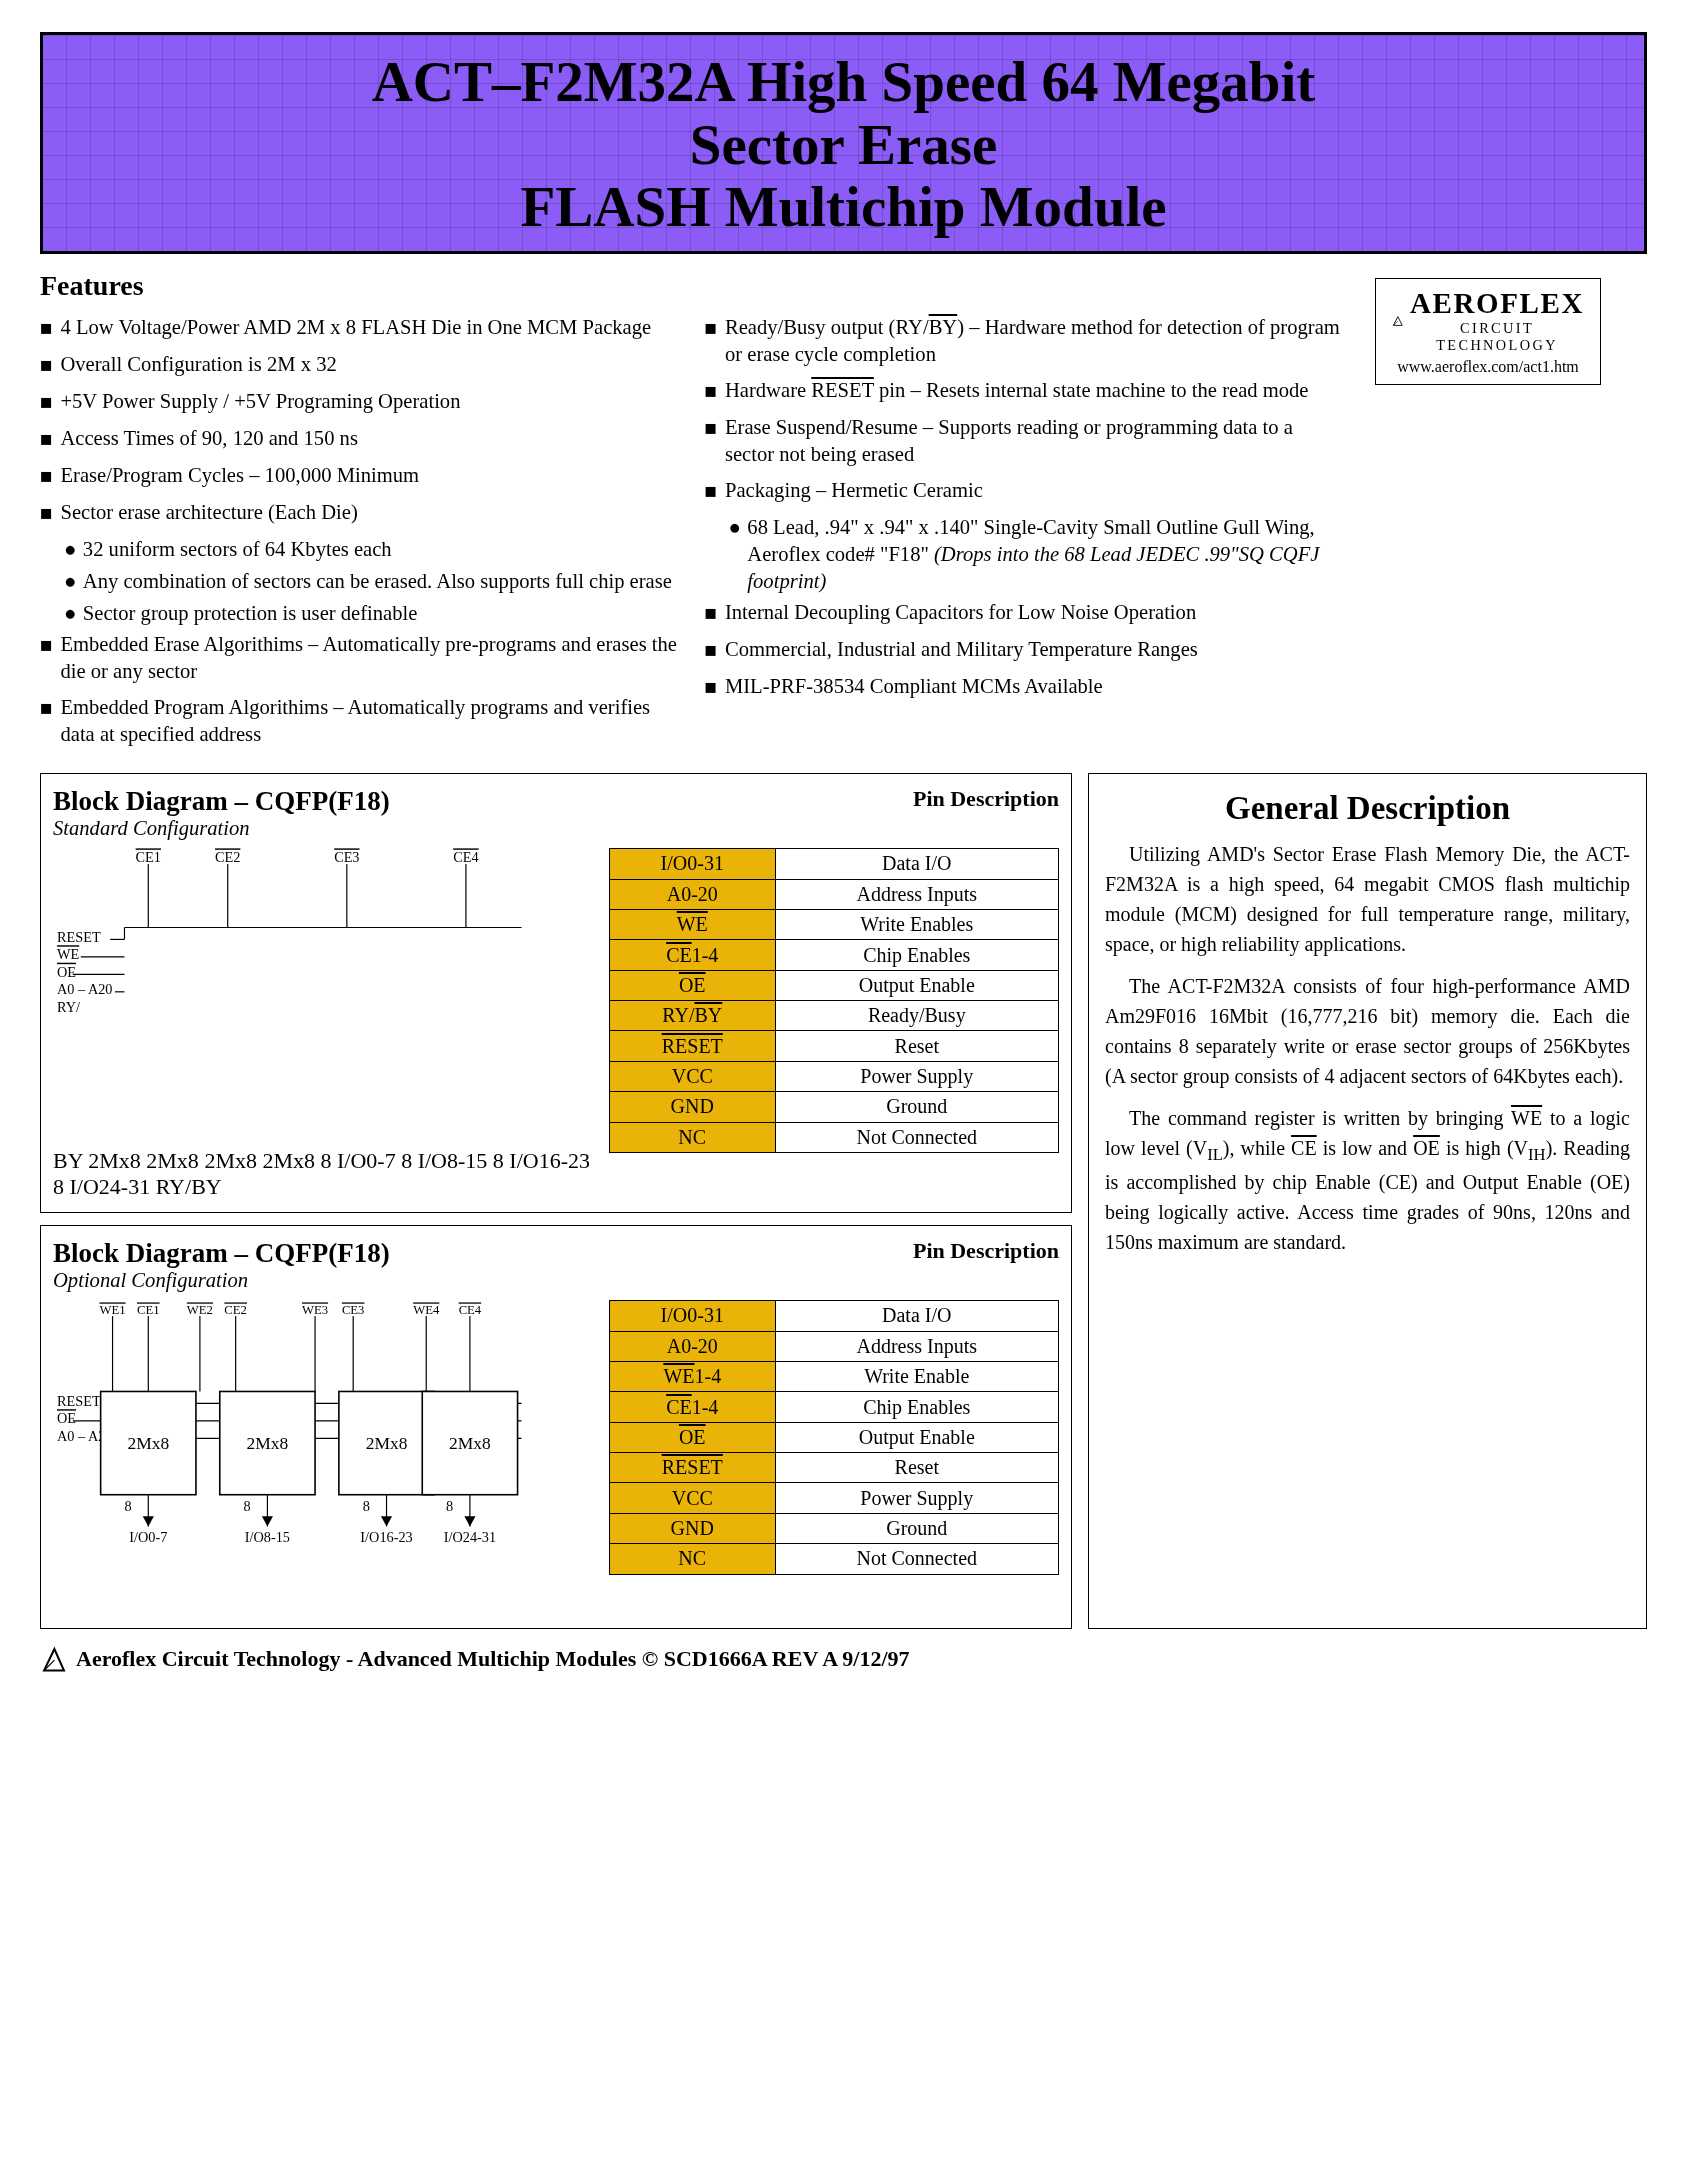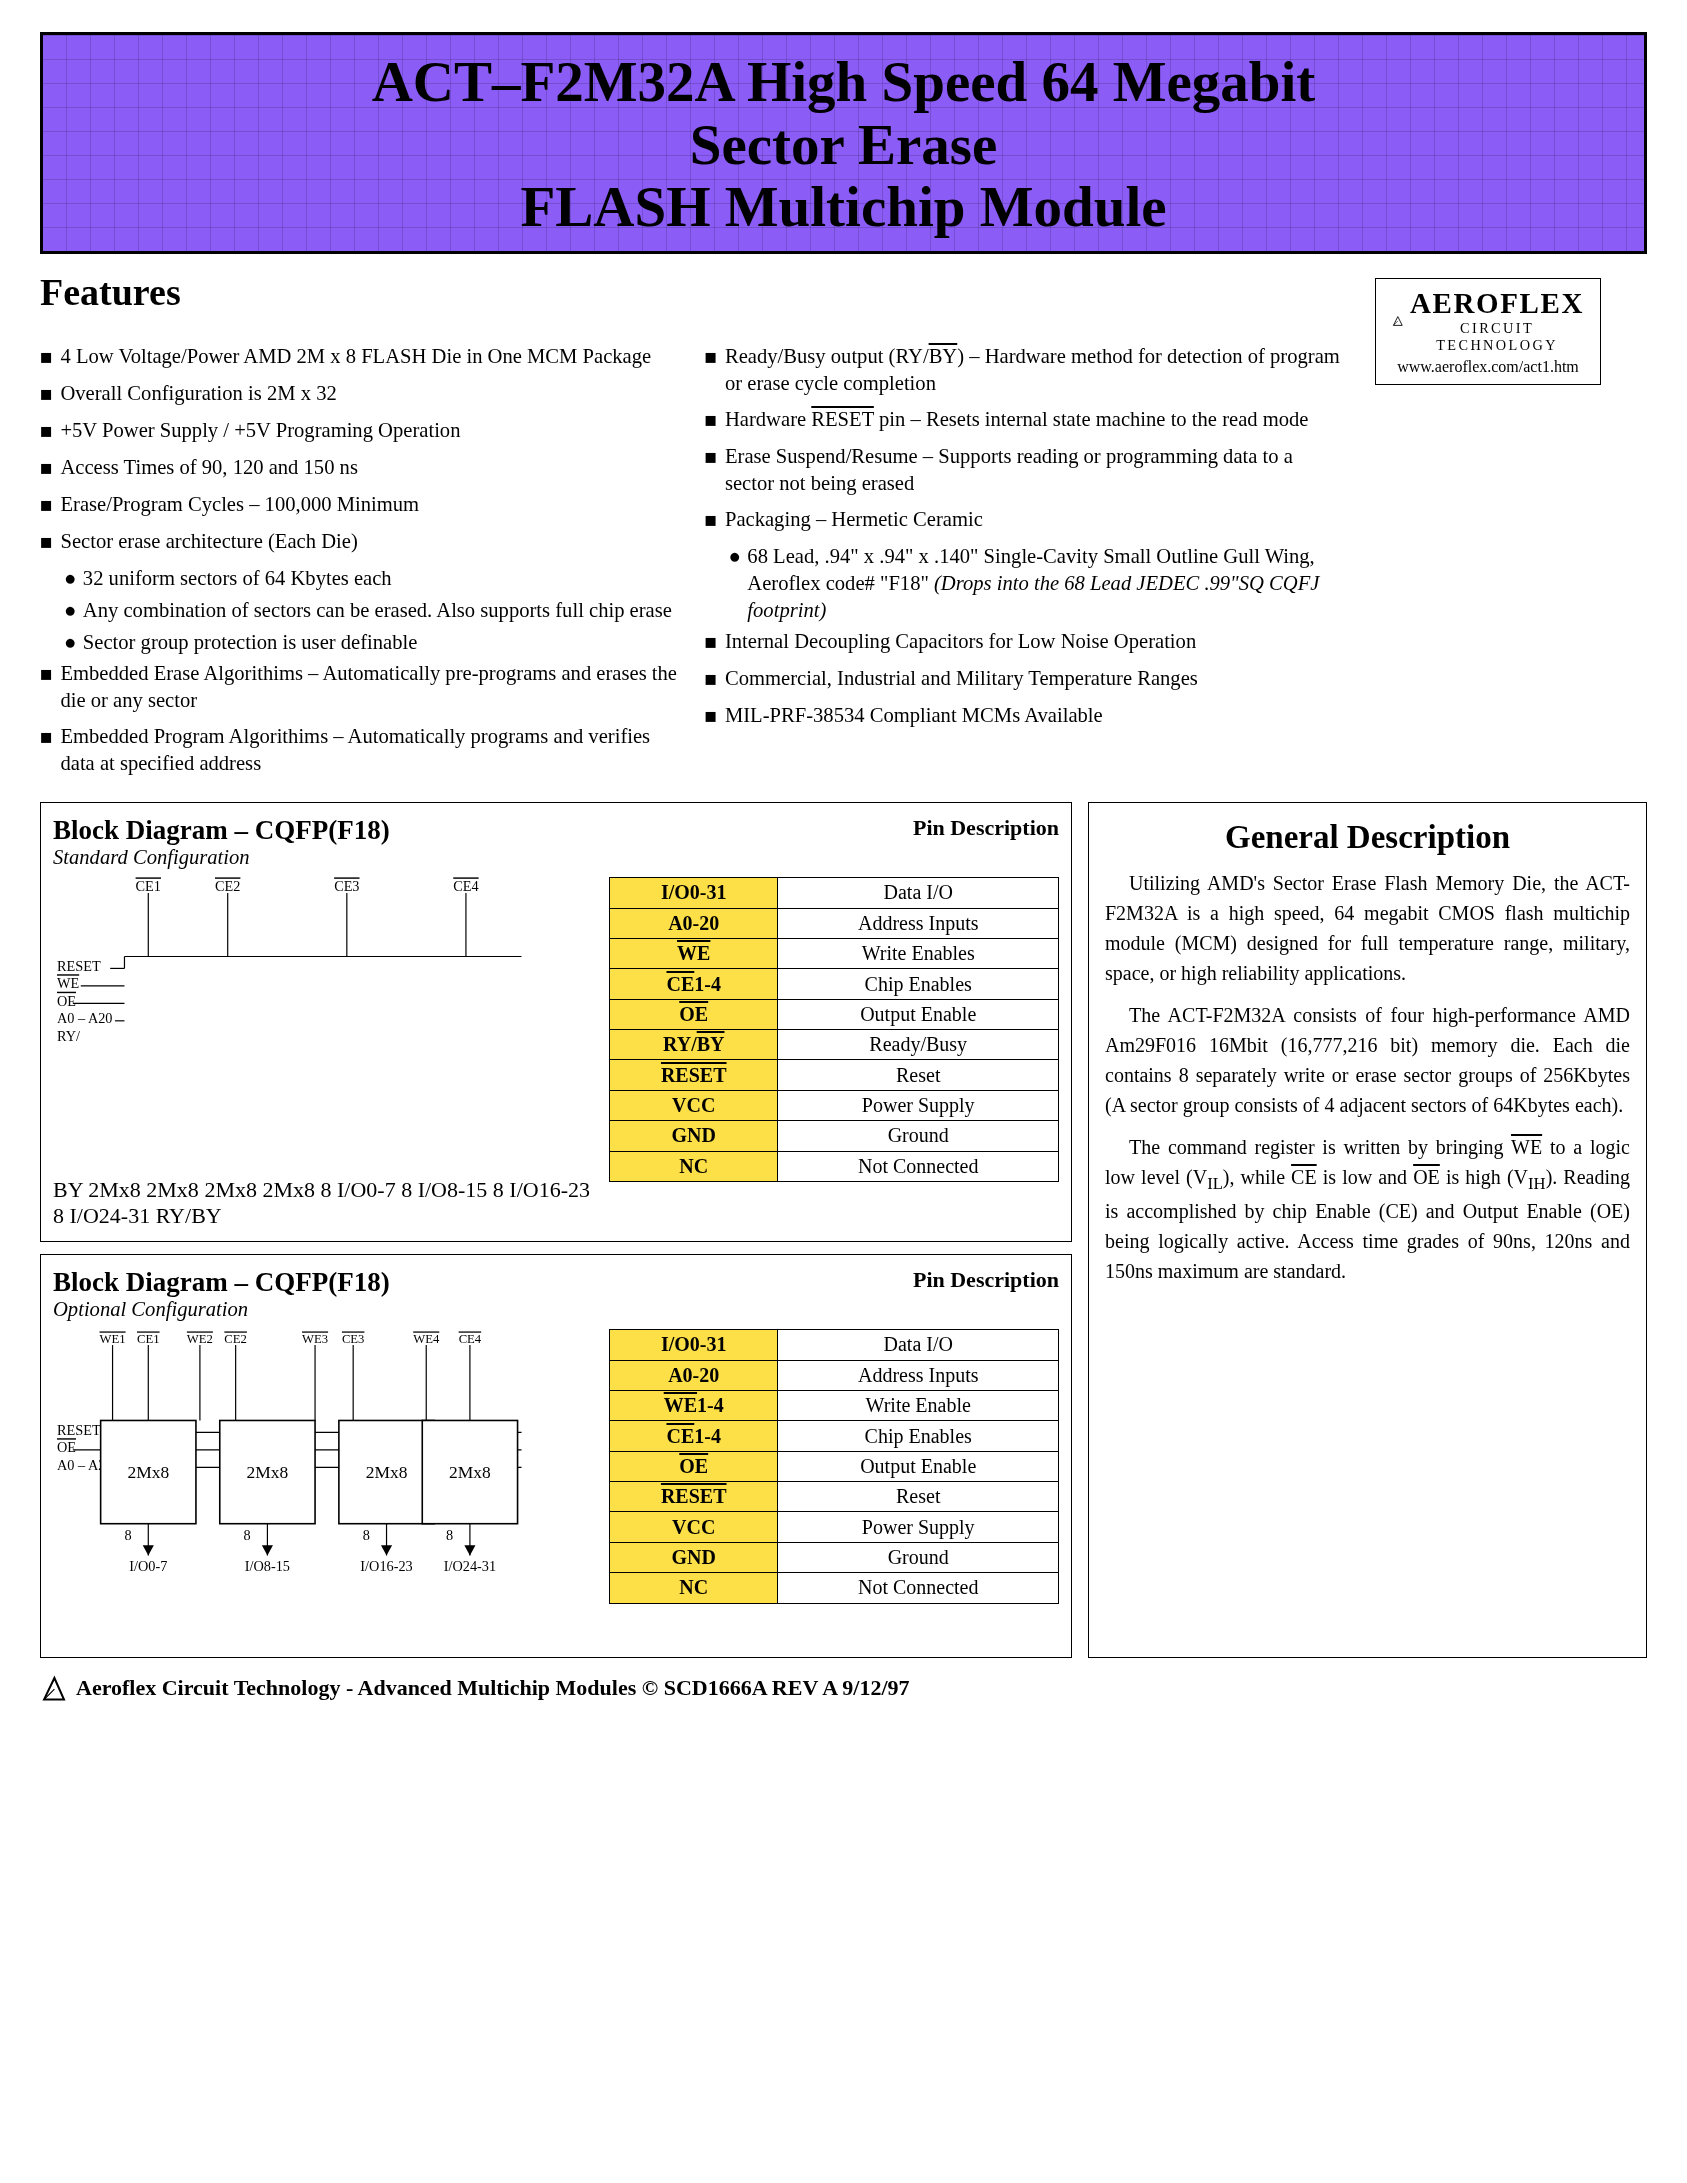--- a/index.html
+++ b/index.html
@@ -93,23 +93,23 @@
       font-size: 14.3px;
       letter-spacing: 2.4px;
     }
 
     .logo-url {
       font-size: 16px;
       margin-top: 4px;
     }
 
     .features-heading {
-      font-size: 38px;
-      font-weight: bold;
-      margin-bottom: 29px;
+      font-size: 28px;
+      font-weight: bold;
+      margin-bottom: 12px;
     }
 
     .features-columns {
       display: flex;
       gap: 24px;
     }
 
     .features-col {
       flex: 1;
     }
@@ -239,22 +239,22 @@
       font-size: 20px;
     }
 
     .pin-table td {
       border: 0.8px solid #000;
       padding: 3.2px 8px;
       text-align: center;
     }
 
     .pin-table td:first-child {
-      font-weight: bold;
-      background: #fde047;
+      font-weight: normal;
+      background: #eab308;
     }
 
     
     .footer {
       margin-top: 16px;
       font-size: 20.6px;
       display: flex;
       align-items: center;
       gap: 8px;
     }

